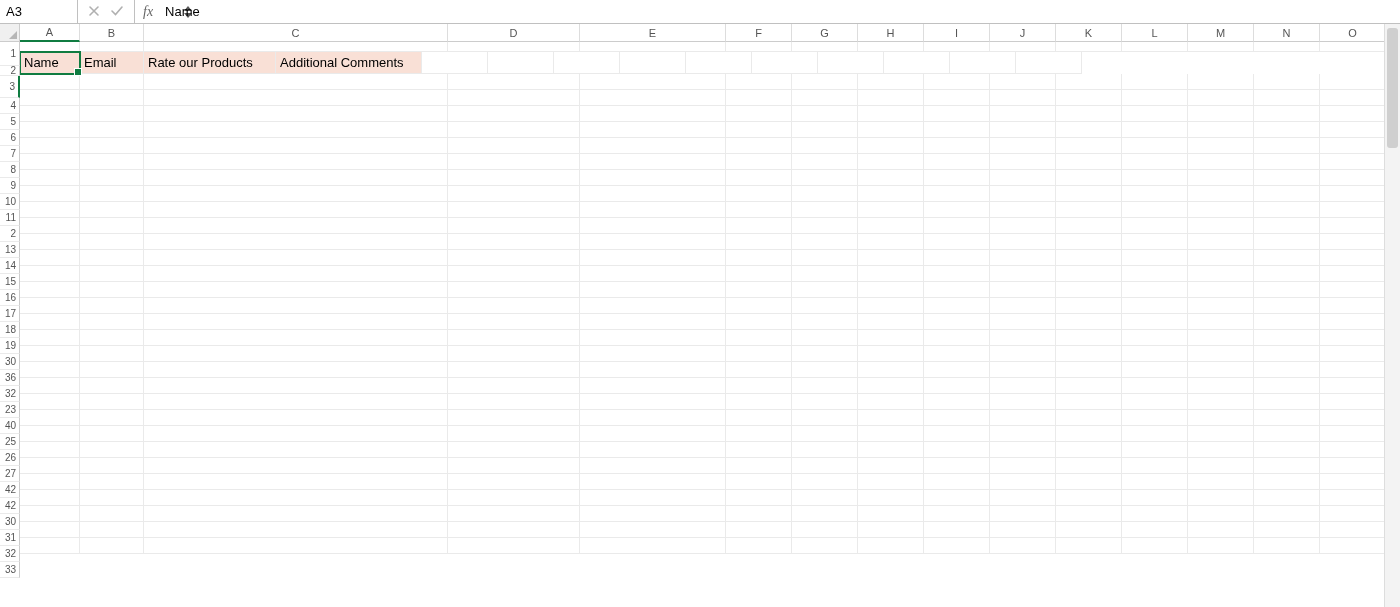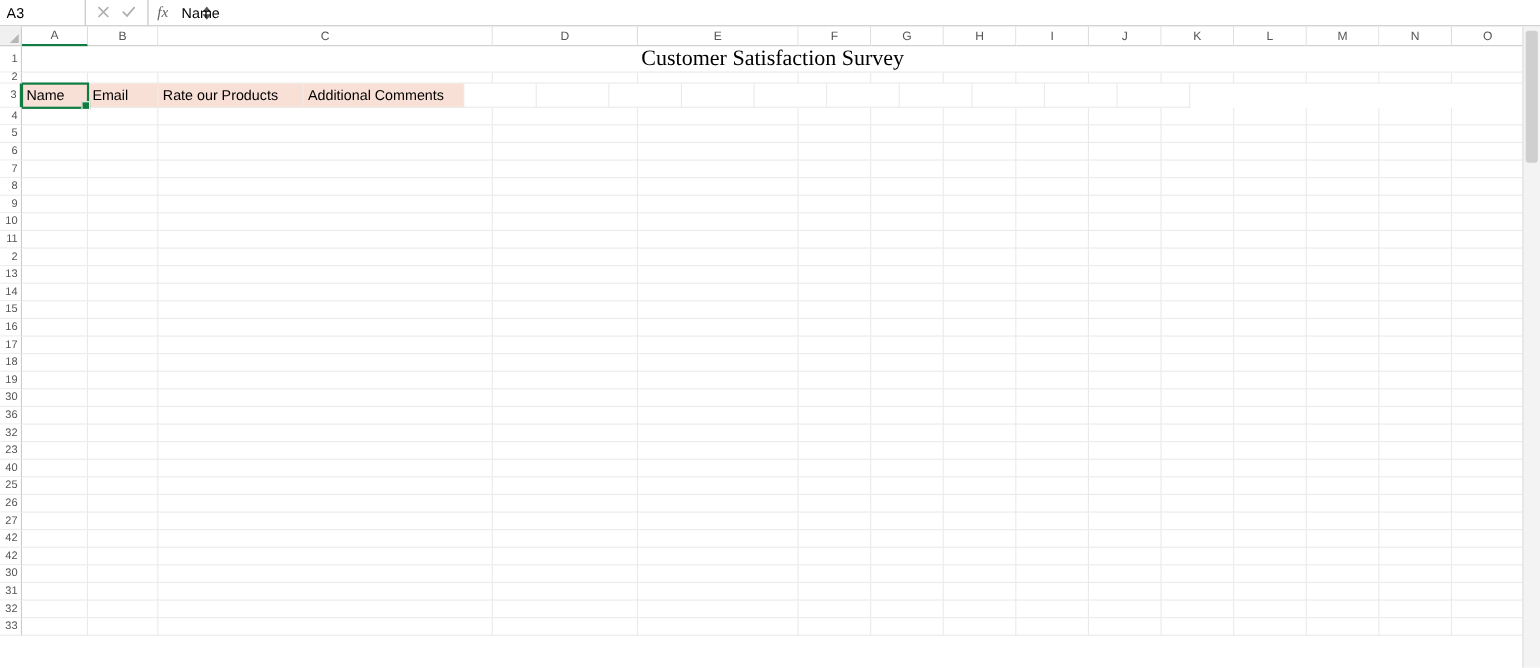--- a/index.html
+++ b/index.html
@@ -287,23 +287,20 @@
         <div class="col-hdr" style="width: 66px;">H</div>
         <div class="col-hdr" style="width: 66px;">I</div>
         <div class="col-hdr" style="width: 66px;">J</div>
         <div class="col-hdr" style="width: 66px;">K</div>
         <div class="col-hdr" style="width: 66px;">L</div>
         <div class="col-hdr" style="width: 66px;">M</div>
         <div class="col-hdr" style="width: 66px;">N</div>
         <div class="col-hdr" style="width: 66px;">O</div>
       </div>
     <div class="rows" id="rows">
-        <div class="row tall">
-          <div class="cell title-cell" style="width: 1366px;">Customer Satisfaction Survey</div>
-        </div>
         <div class="row short">
           <div class="cell" style="width: 60px;"></div>
           <div class="cell" style="width: 64px;"></div>
           <div class="cell" style="width: 304px;"></div>
           <div class="cell" style="width: 132px;"></div>
           <div class="cell" style="width: 146px;"></div>
           <div class="cell" style="width: 66px;"></div>
           <div class="cell" style="width: 66px;"></div>
           <div class="cell" style="width: 66px;"></div>
           <div class="cell" style="width: 66px;"></div>

